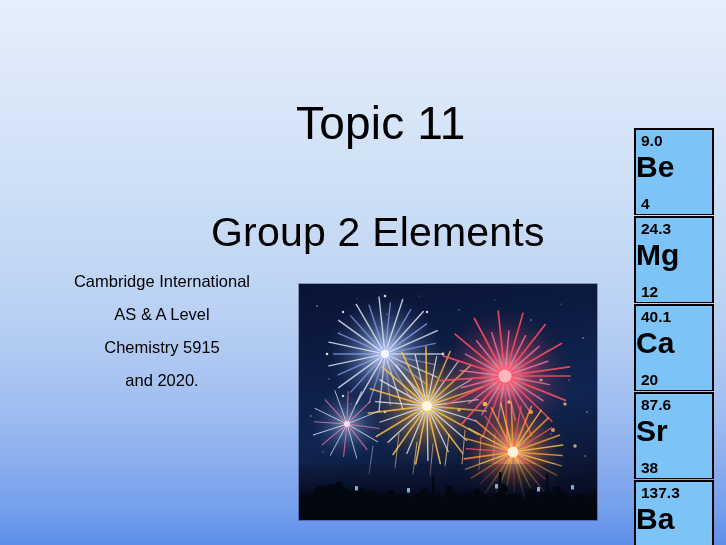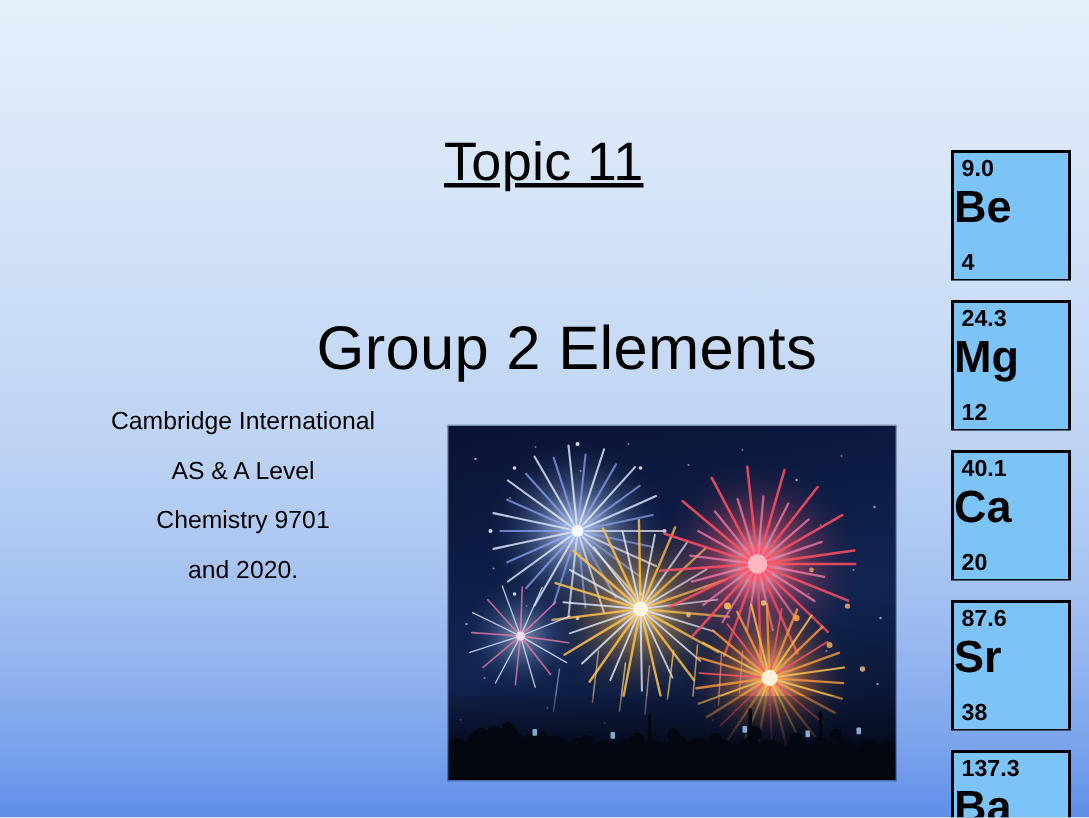--- a/index.html
+++ b/index.html
@@ -28,27 +28,26 @@
         #8aaeee 85%,
         #75a0ec 93%,
         #5f8eea 100%);
     overflow: hidden;
   }
 
   
   #title-topic {
     position: absolute;
     left: 296px;
-    top: 84px;
-    font-size: 36px;
+    top: 99px;
+    font-size: 46px;
     line-height: 48px;
     color: #000000;
     white-space: nowrap;
     letter-spacing: 0.2px;
-    text-decoration: underline;
   }
   #title-main {
     position: absolute;
     left: 211px;
     top: 174px;
     font-size: 41px;
     line-height: 48px;
     color: #000000;
     white-space: nowrap;
     letter-spacing: 0.2px;
@@ -92,23 +91,24 @@
   }
   .element-cell {
     position: relative;
     box-sizing: border-box;
     width: 80px;
     height: 87px;
     background: #7cc3f7;
     border: 2px solid #000000;
     border-bottom-width: 1px;
     margin-bottom: 0px;
+    margin-top: 28px;
   }
   .element-cell.last { border-bottom-width: 2px; }
-  .element-cell + .element-cell { margin-top: 13px; }
+  .element-cell + .element-cell { margin-top: 1px; }
   .el-mass {
     position: absolute;
     left: 5px;
     top: 2px;
     font-size: 15.5px;
     font-weight: bold;
     color: #000;
     line-height: 18px;
   }
   .el-symbol {
@@ -137,21 +137,21 @@
 
 <div id="slide">
 
   <div id="title-topic">Topic 11</div>
 
   <div id="title-main">Group 2 Elements</div>
 
   <div id="caption-block">
     <div class="cap-line">Cambridge International</div>
     <div class="cap-line">AS &amp; A Level</div>
-    <div class="cap-line">Chemistry 9701</div>
+    <div class="cap-line">Chemistry 5915</div>
     <div class="cap-line">and 2020.</div>
   </div>
 
   <div id="fireworks-photo" title="Fireworks display over a crowd at night">
     <svg width="298" height="236" viewBox="0 0 298 236" xmlns="http://www.w3.org/2000/svg">
       <defs>
         <linearGradient id="skyGrad" x1="0" y1="0" x2="0.25" y2="1">
           <stop offset="0%" stop-color="#0a1334"></stop>
           <stop offset="35%" stop-color="#0d1c44"></stop>
           <stop offset="65%" stop-color="#112552"></stop>

